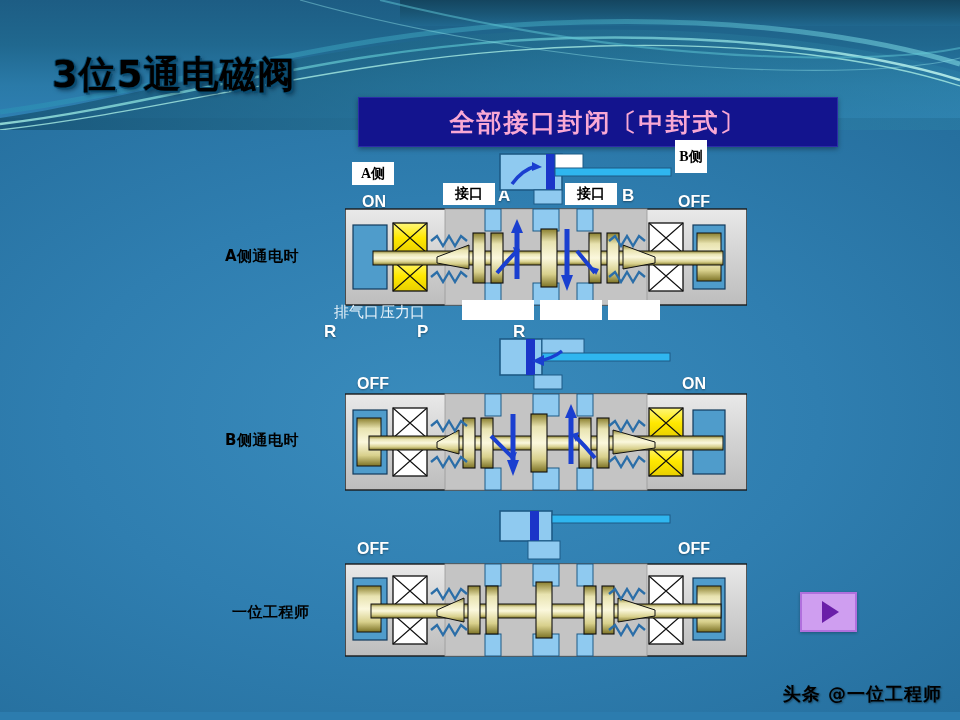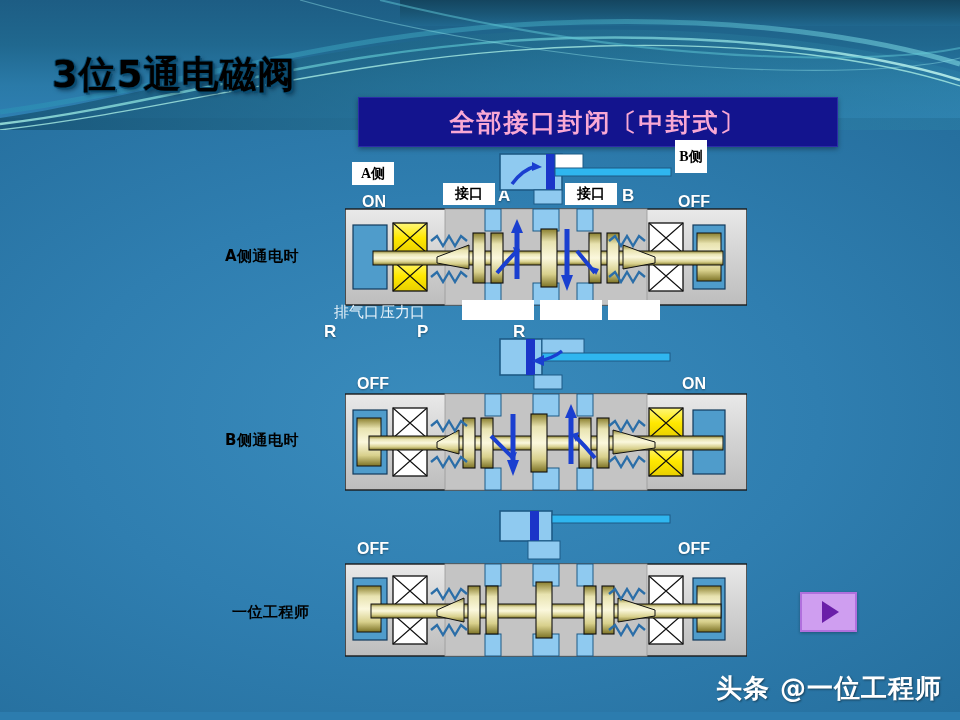--- a/index.html
+++ b/index.html
@@ -90,21 +90,21 @@
     box-shadow:0 1px 3px rgba(0,0,0,.3);cursor:pointer;
   }
   #playbtn .tri{
     width:0;height:0;border-left:17px solid #6a1fa8;
     border-top:11px solid transparent;border-bottom:11px solid transparent;
     margin-left:3px;
   }
   
   #watermark{
     position:absolute;right:18px;bottom:14px;
-    color:#ffffff;font-size:26px;font-weight:bold;letter-spacing:1px;
+    color:#000000;font-size:18px;font-weight:bold;letter-spacing:1px;
     font-family:"DejaVu Sans","Liberation Sans",sans-serif;
     text-shadow:1px 1px 2px rgba(0,0,0,.45);white-space:nowrap;
   }
   #bottombar{
     position:absolute;left:0;bottom:0;width:960px;height:8px;
     background:#2c7cae;
   }
 </style>
 </head>
 <body>

